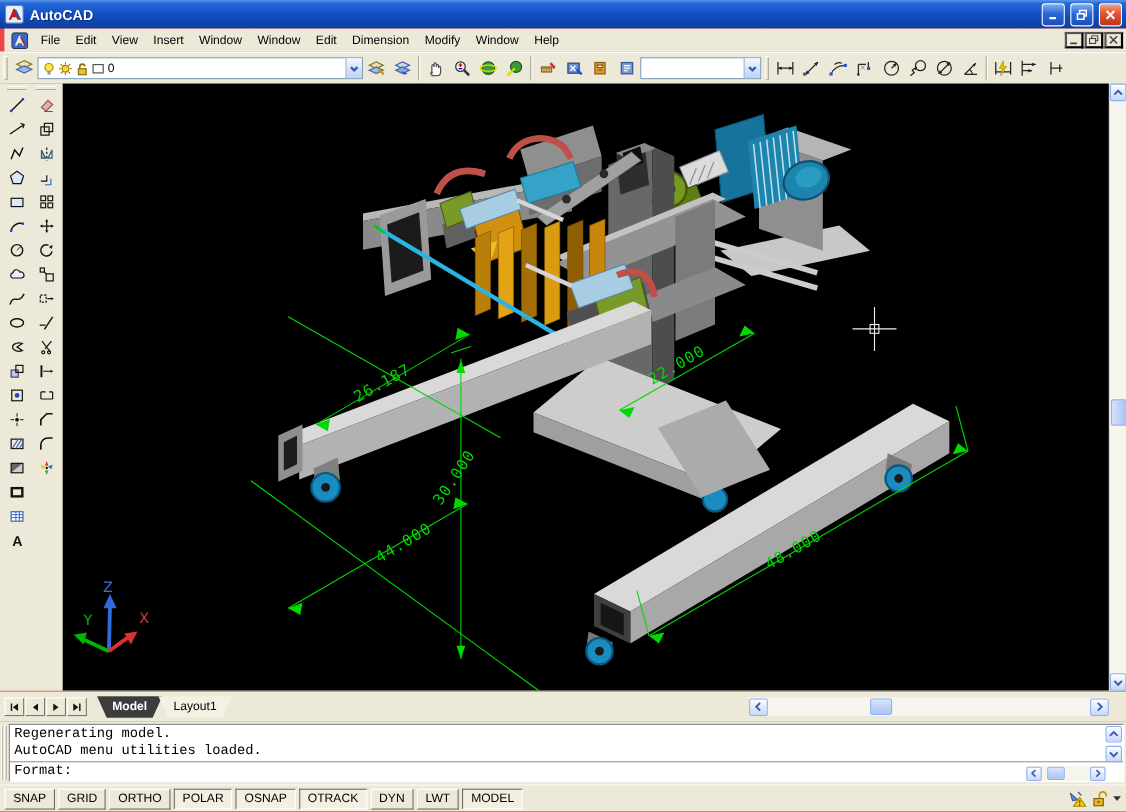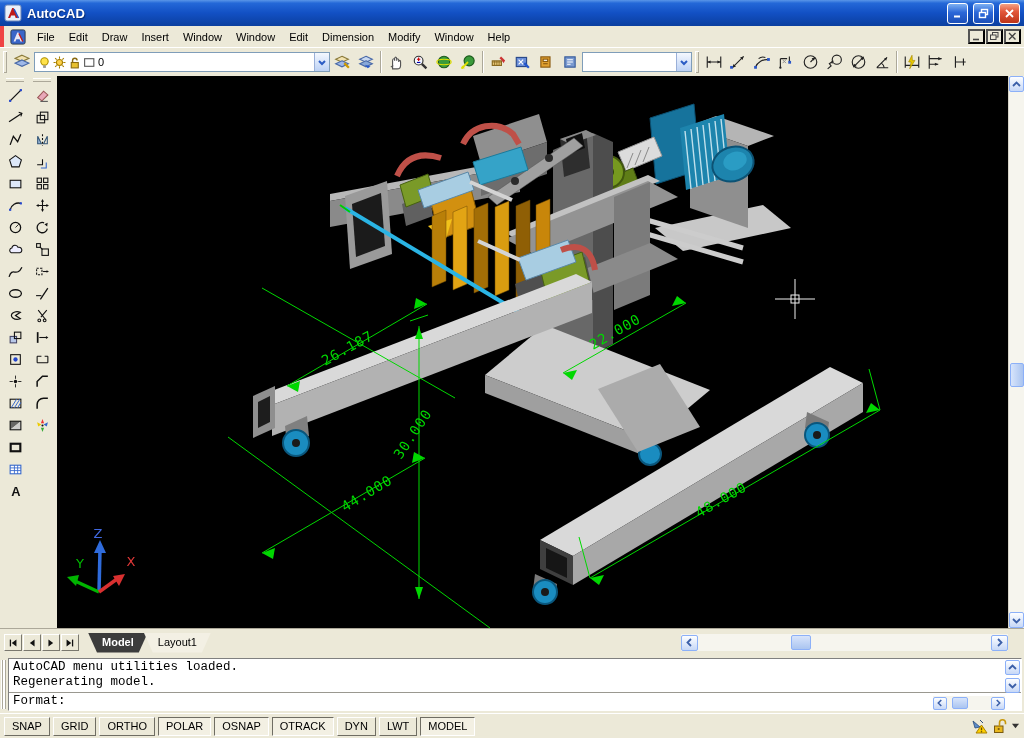--- a/index.html
+++ b/index.html
@@ -98,21 +98,21 @@
   </div>
 
   <div class="menubar">
     <svg class="ic" width="16" height="16" viewBox="0 0 18 18" style="margin:0 4px">
         <rect x="1" y="1" width="16" height="16" rx="2" fill="#3a66c8" stroke="#234"></rect>
         <path d="M4 14L8.2 4h1.4L14 14h-2.3l-.9-2.4H7.1L6.2 14z" fill="#e8e8f4"></path>
         <path d="M10 5l4.5 9" stroke="#c01a1a" stroke-width="1.6" fill="none"></path>
       </svg>
     <span class="menu-item">File</span>
     <span class="menu-item">Edit</span>
-    <span class="menu-item">Draw</span>
+    <span class="menu-item">View</span>
     <span class="menu-item">Insert</span>
     <span class="menu-item">Window</span>
     <span class="menu-item">Window</span>
     <span class="menu-item">Edit</span>
     <span class="menu-item">Dimension</span>
     <span class="menu-item">Modify</span>
     <span class="menu-item">Window</span>
     <span class="menu-item">Help</span>
     <div class="docbtns">
       <button class="dbtn">
@@ -753,22 +753,22 @@
             <path d="M2 1l3.5 3.5L2 8" fill="none" stroke="#3b5fa8" stroke-width="1.8"></path>
           </svg>
         </button>
     </div>
   </div>
 
   <div class="cmd">
     <div class="cgrip"></div>
     <div class="cmdbox">
       <div class="hist">
+        <div>Regenerating model.</div>
         <div>AutoCAD menu utilities loaded.</div>
-        <div>Regenerating model.</div>
       </div>
       <div class="prompt">Format:</div>
       <div class="cvscroll">
         <button class="sarr">
             <svg class="ic" width="9" height="7" viewBox="0 0 9 7">
               <path d="M1 5l3.5-3.5L8 5" fill="none" stroke="#3b5fa8" stroke-width="1.8"></path>
             </svg>
           </button>
         <button class="sarr">
             <svg class="ic" width="9" height="7" viewBox="0 0 9 7">

